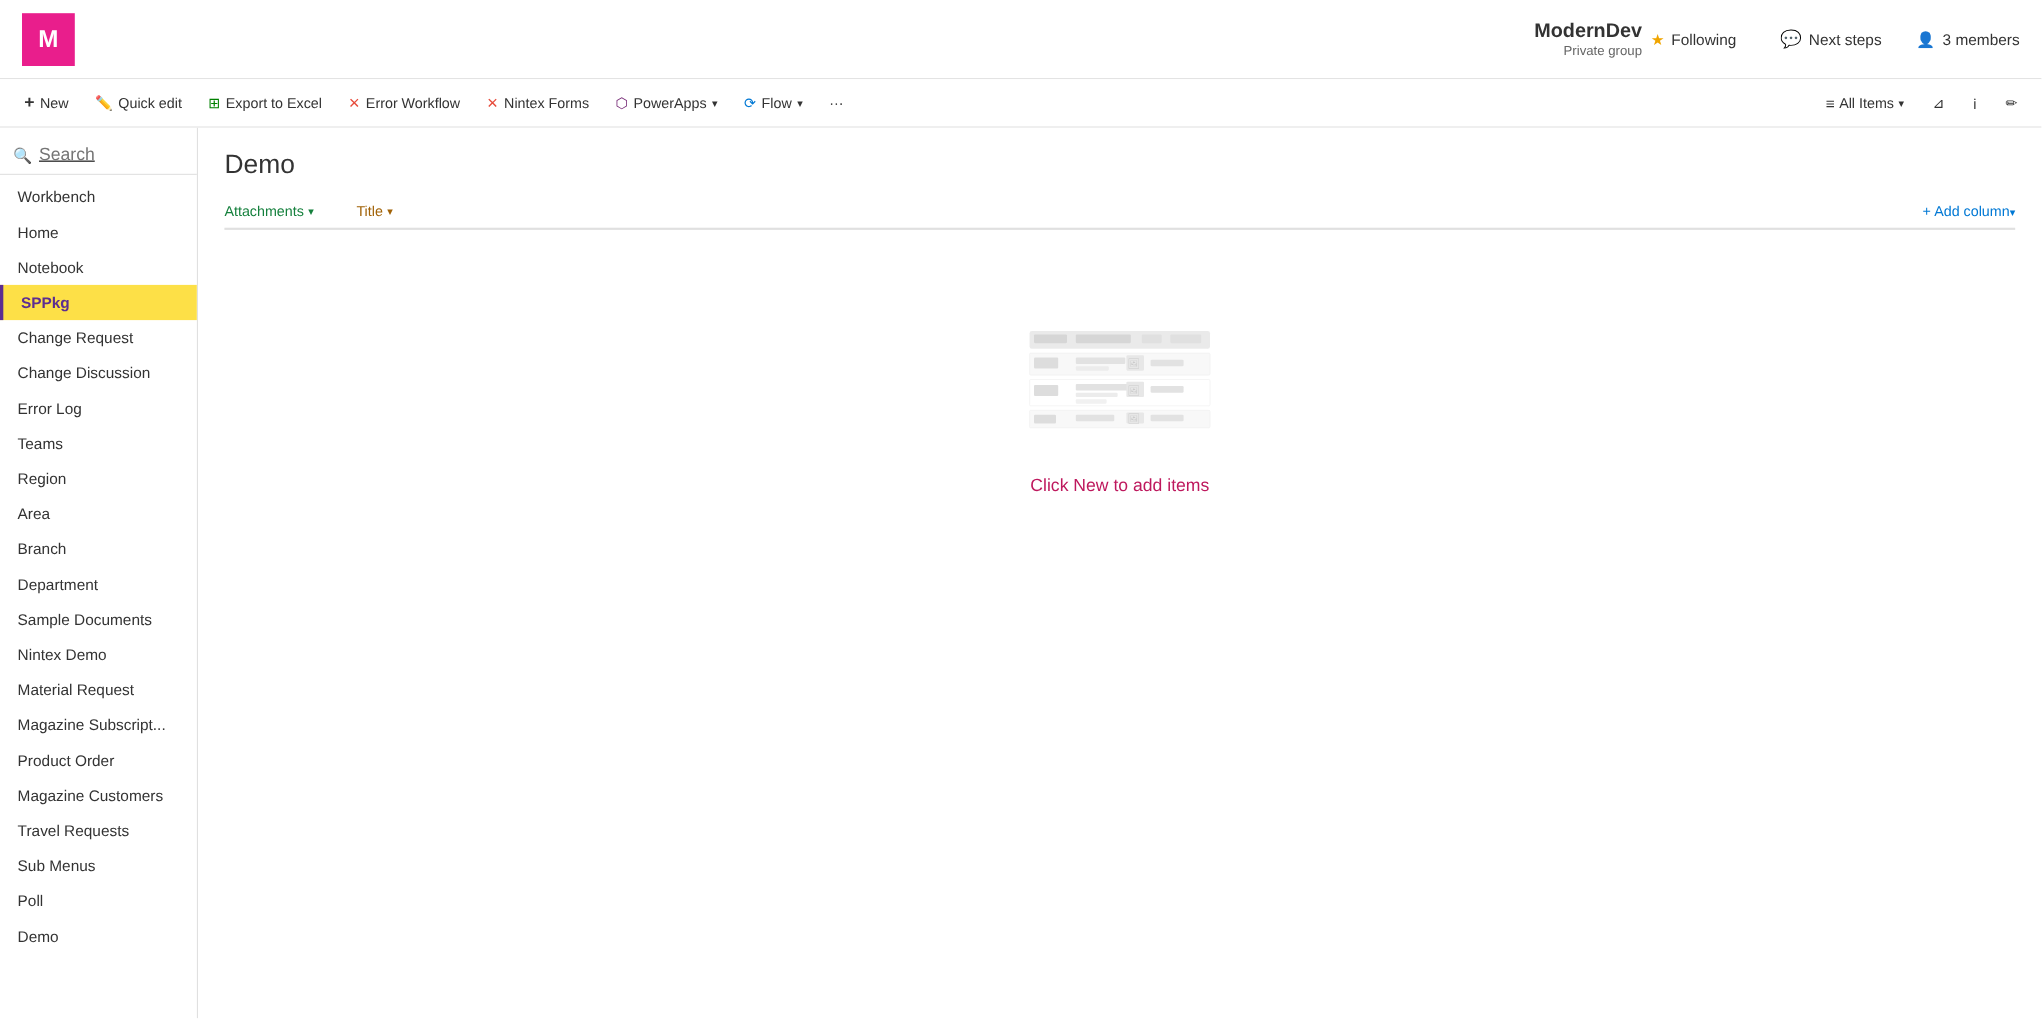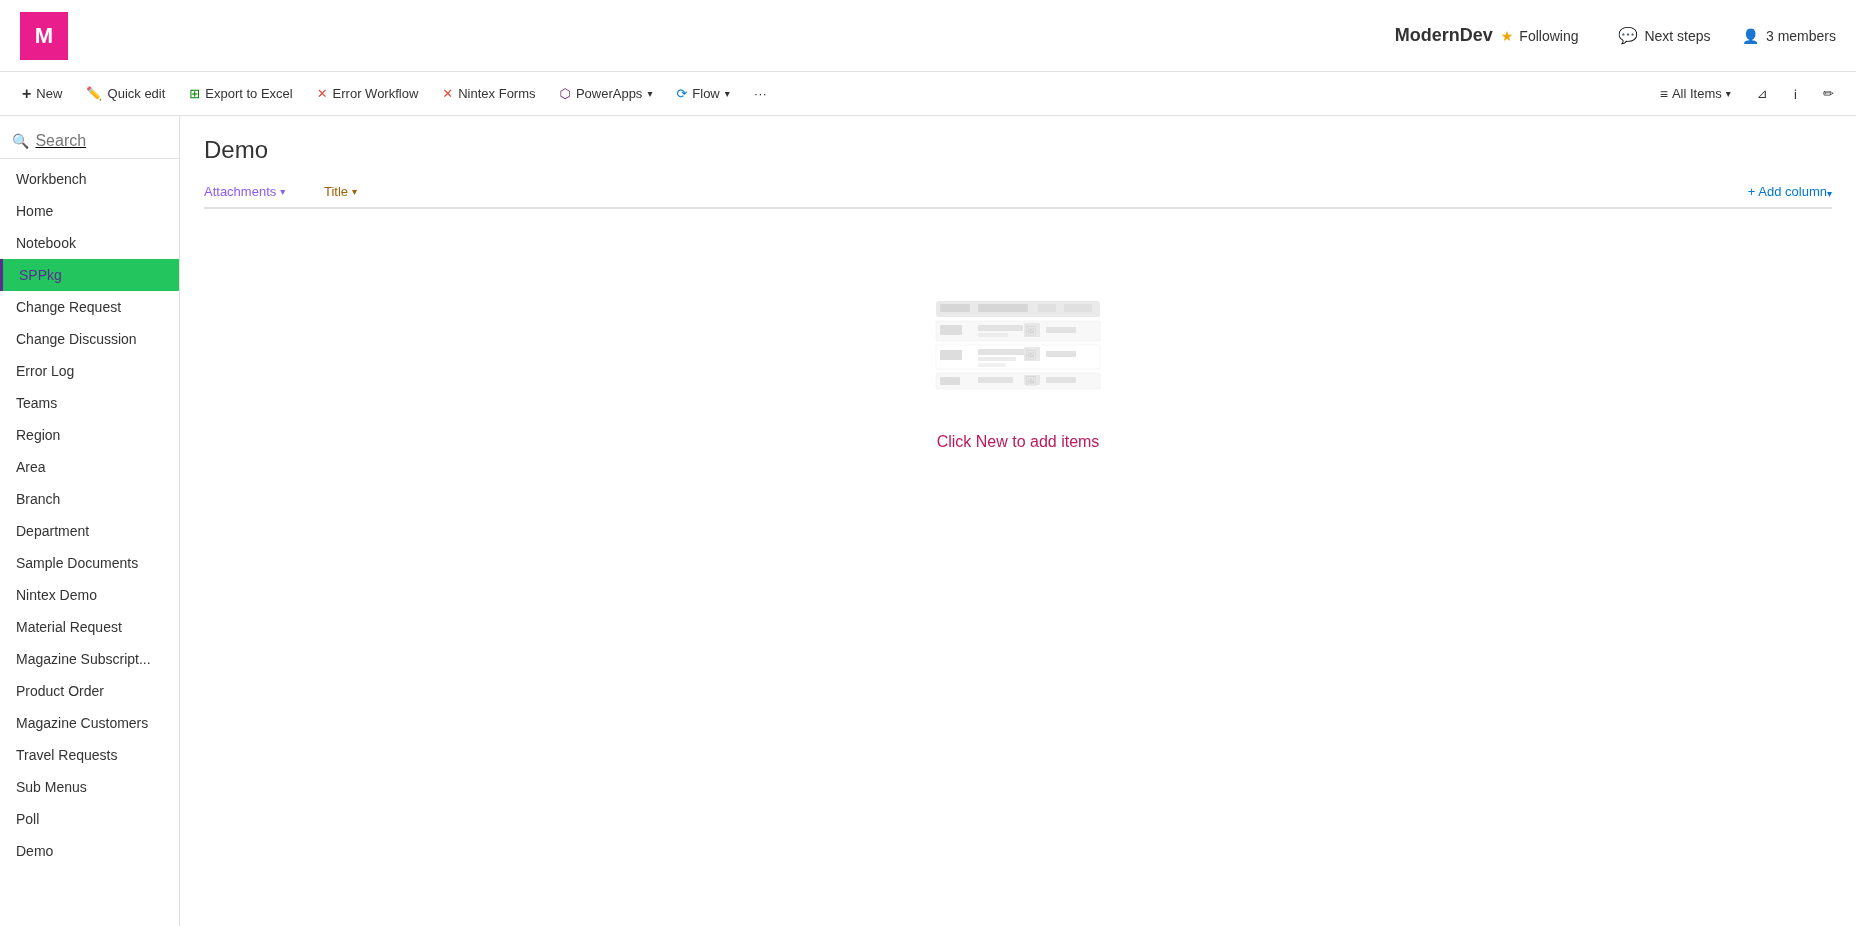--- a/index.html
+++ b/index.html
@@ -99,23 +99,23 @@
     .sidebar-item {
       padding: 8px 16px;
       font-size: 14px;
       color: #333;
       cursor: pointer;
       display: flex;
       align-items: flex-start;
       gap: 8px;
     }
     .sidebar-item.active {
-      background: #22c55e;
+      background: #fde047;
       color: #5c2d91;
-      font-weight: 400;
+      font-weight: 700;
       border-left: 3px solid #5c2d91;
     }
     .sidebar-search {
       padding: 8px 12px;
       display: flex;
       align-items: center;
       gap: 6px;
       border-bottom: 1px solid #e0e0e0;
       margin-bottom: 4px;
     }
@@ -149,21 +149,21 @@
       border-bottom: 2px solid #e0e0e0;
       padding-bottom: 8px;
       margin-bottom: 4px;
     }
     .col-attachments {
       width: 120px;
       display: flex;
       align-items: center;
       gap: 4px;
       font-size: 13px;
-      color: #8b5cf6;
+      color: #15803d;
       cursor: pointer;
     }
     .col-title {
       flex: 1;
       display: flex;
       align-items: center;
       gap: 4px;
       font-size: 13px;
       color: #a16207;
       cursor: pointer;
@@ -190,20 +190,21 @@
     .sidebar::-webkit-scrollbar { width: 6px; }
     .sidebar::-webkit-scrollbar-thumb { background: #c0c0c0; border-radius: 3px; }
   </style>
 </head>
 <body>
 
 <div class="top-header">
   <div class="site-logo">M</div>
   <div class="site-title-block">
     <div class="site-title">ModernDev</div>
+    <div class="site-subtitle">Private group</div>
   </div>
   <div class="header-actions">
     <button class="header-btn">
       <span style="color:#f0a500;">★</span>
       <span>Following</span>
     </button>
     <button class="header-btn">
       <span style="font-size:16px;">💬</span>
       <span>Next steps</span>
     </button>

